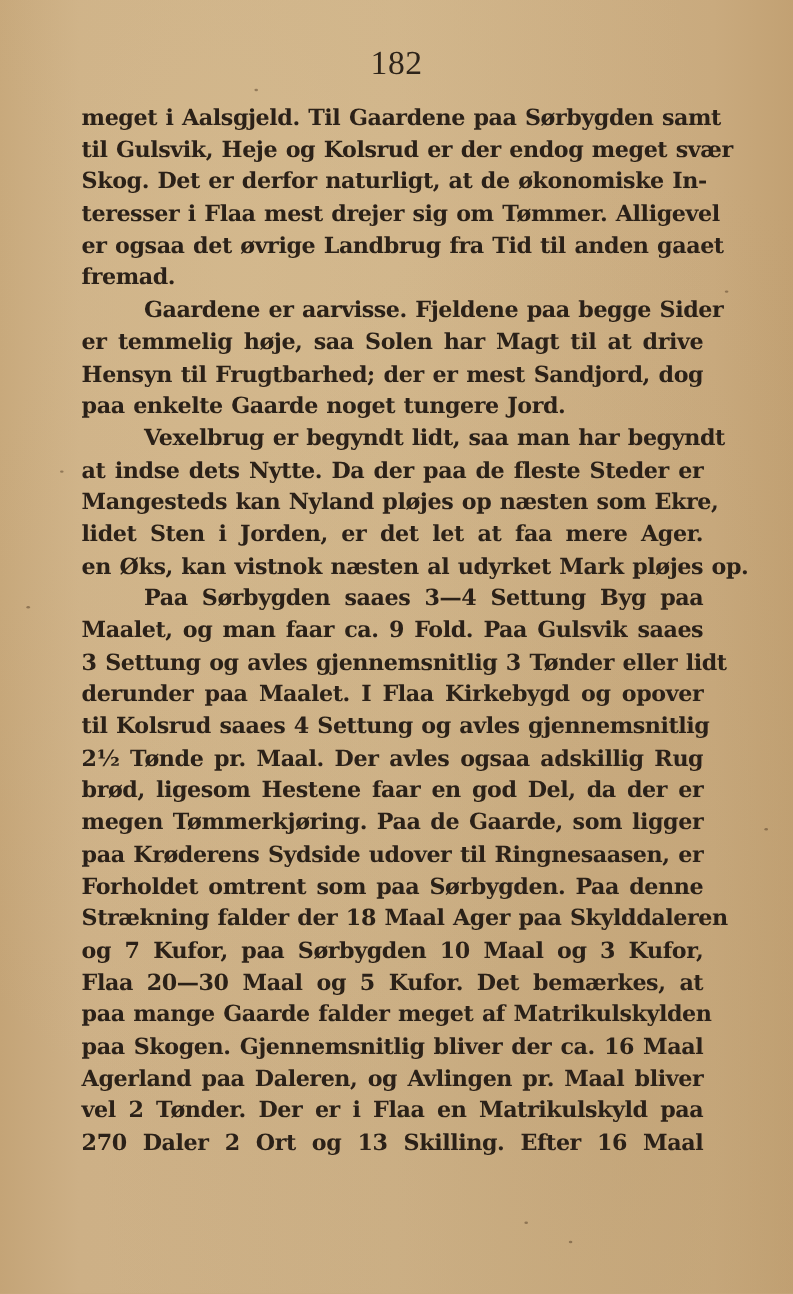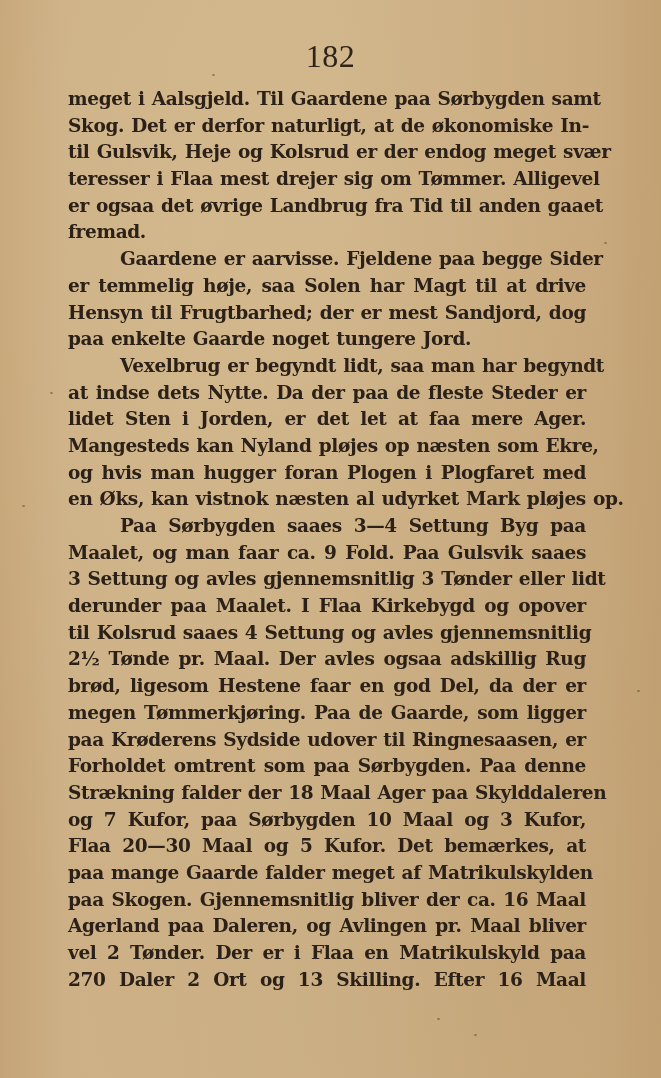--- a/index.html
+++ b/index.html
@@ -23,21 +23,21 @@
     color: #2b2118;
     font-family: "DejaVu Serif", serif;
   }
   .page-number {
     position: absolute;
     top: 38px;
     left: 0;
     width: 661px;
     text-align: center;
     font-family: "Liberation Serif", serif;
-    font-size: 32px;
+    font-size: 28px;
     color: #2e241a;
     letter-spacing: 0.5px;
   }
   .text-block {
     position: absolute;
     top: 86px;
     left: 68px;
     width: 518px;
   }
   .line {
@@ -68,34 +68,33 @@
   }
 </style>
 </head>
 <body>
 
 <div class="page">
   <div class="page-number">182</div>
 
   <div class="text-block" id="text-block">
       <div class="line">meget i Aalsgjeld. Til Gaardene paa Sørbygden samt</div>
+      <div class="line">til Gulsvik, Heje og Kolsrud er der endog meget svær</div>
       <div class="line">Skog. Det er derfor naturligt, at de økonomiske In-</div>
-      <div class="line">til Gulsvik, Heje og Kolsrud er der endog meget svær</div>
       <div class="line">teresser i Flaa mest drejer sig om Tømmer. Alligevel</div>
       <div class="line">er ogsaa det øvrige Landbrug fra Tid til anden gaaet</div>
       <div class="line last">fremad.</div>
       <div class="line indent">Gaardene er aarvisse. Fjeldene paa begge Sider</div>
       <div class="line">er temmelig høje, saa Solen har Magt til at drive</div>
       <div class="line">Hensyn til Frugtbarhed; der er mest Sandjord, dog</div>
       <div class="line last">paa enkelte Gaarde noget tungere Jord.</div>
       <div class="line indent">Vexelbrug er begyndt lidt, saa man har begyndt</div>
       <div class="line">at indse dets Nytte. Da der paa de fleste Steder er</div>
+      <div class="line">Mangesteds kan Nyland pløjes op næsten som Ekre,</div>
       <div class="line">lidet Sten i Jorden, er det let at faa mere Ager.</div>
-      <div class="line">Mangesteds kan Nyland pløjes op næsten som Ekre,</div>
-      <div class="line">og hvis man hugger foran Plogen i Plogfaret med</div>
       <div class="line">en Øks, kan vistnok næsten al udyrket Mark pløjes op.</div>
       <div class="line indent">Paa Sørbygden saaes 3—4 Settung Byg paa</div>
       <div class="line">Maalet, og man faar ca. 9 Fold. Paa Gulsvik saaes</div>
       <div class="line">3 Settung og avles gjennemsnitlig 3 Tønder eller lidt</div>
       <div class="line">derunder paa Maalet. I Flaa Kirkebygd og opover</div>
       <div class="line">til Kolsrud saaes 4 Settung og avles gjennemsnitlig</div>
       <div class="line">2½ Tønde pr. Maal. Der avles ogsaa adskillig Rug</div>
       <div class="line">brød, ligesom Hestene faar en god Del, da der er</div>
       <div class="line">megen Tømmerkjøring. Paa de Gaarde, som ligger</div>
       <div class="line">paa Krøderens Sydside udover til Ringnesaasen, er</div>

